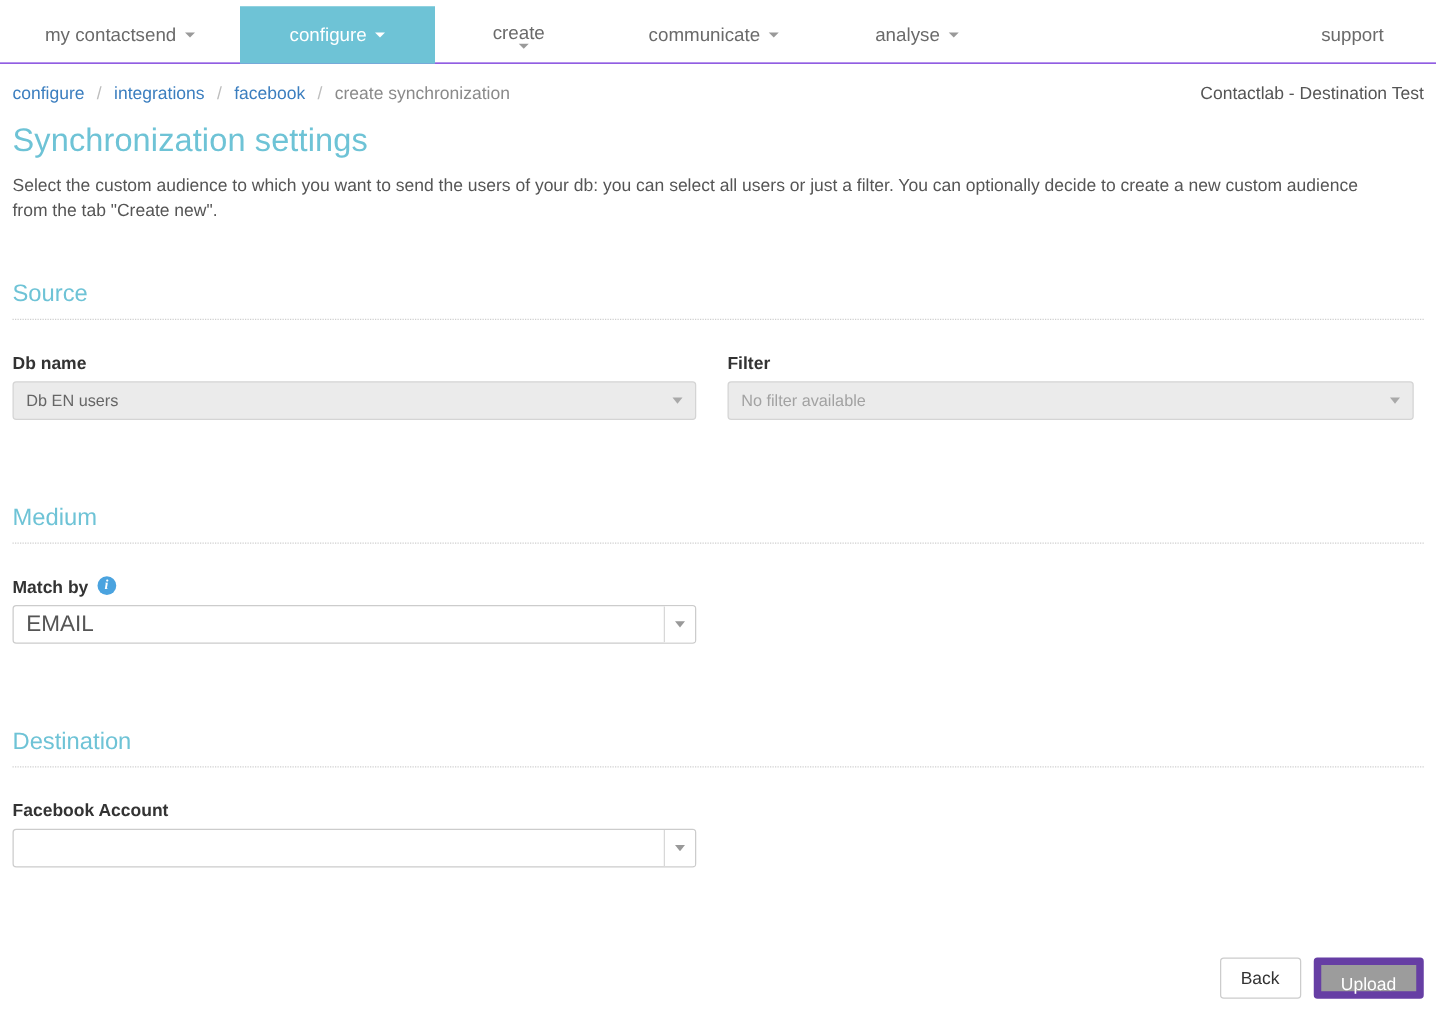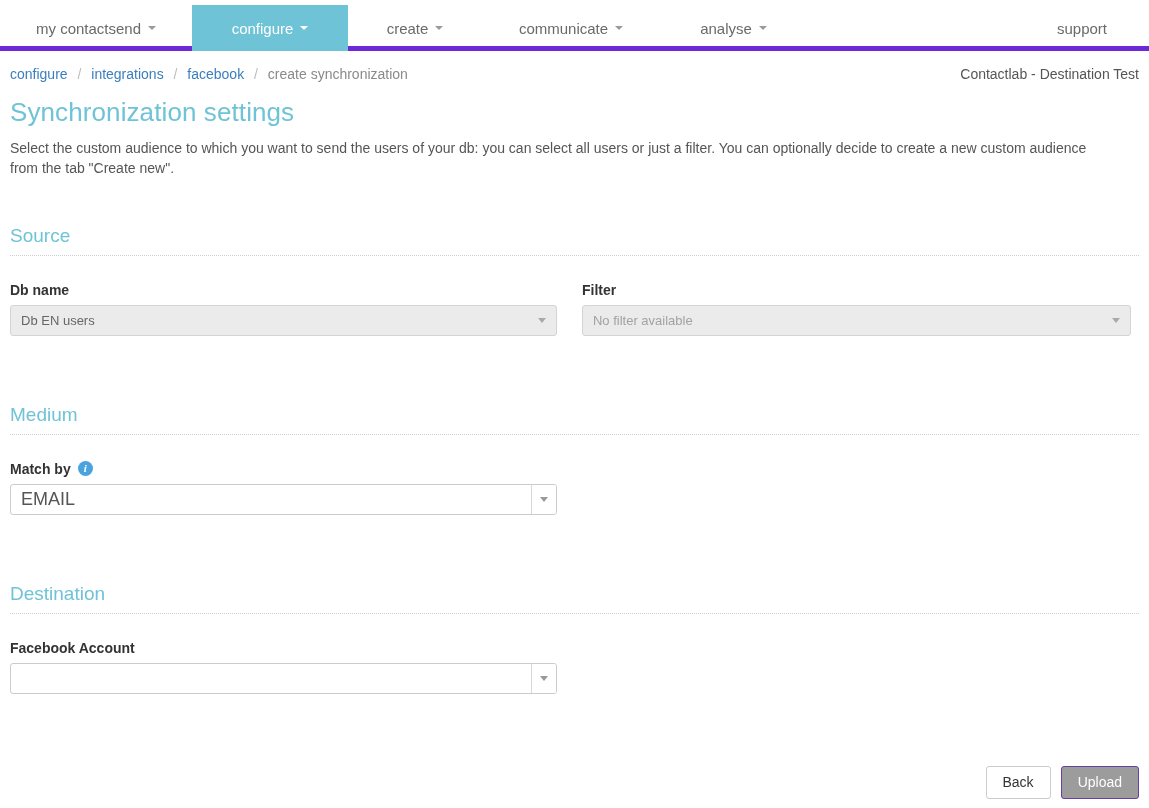--- a/index.html
+++ b/index.html
@@ -24,21 +24,21 @@
   .cs-yellow { width: 178px; background: #f7ba37; }
   .cs-red    { width: 147px; background: #e8524a; }
   .cs-gap    { width: 210px; background: #ffffff; }
   .cs-purple { width: 132px; background: #7b52ab; }
 
   
   .navbar {
     position: absolute; top: 0; left: 0;
     width: 1149px; height: 51px;
     background: #ffffff;
-    border-bottom: 5px solid #6d28d9;
+    border-bottom: 1px solid #6d28d9;
   }
   .nav-items {
     position: absolute; top: 5px; left: 0;
     height: 46px;
     display: flex;
     align-items: stretch;
   }
   .nav-item {
     display: flex; align-items: center; justify-content: center;
     font-size: 15px;
@@ -56,21 +56,21 @@
     border-right: 4px solid transparent;
     border-top: 4px solid #9a9a9a;
   }
   .nav-item.active {
     background: #6ec3d6;
     color: #ffffff;
   }
   .nav-item.active .caret { border-top-color: #ffffff; }
   .nav-w1 { width: 192px; }
   .nav-w2 { width: 156px; }
-  .nav-w3 { width: 134px; }
+  .nav-w3 { width: 134px; flex-direction: column; }
   .nav-w4 { width: 178px; }
   .nav-w5 { width: 147px; }
   .nav-support {
     position: absolute; top: 5px; right: 1px;
     width: 132px; height: 46px;
     display: flex; align-items: center; justify-content: center;
     font-size: 15px; color: #6a6a6a; cursor: pointer;
   }
 
   
@@ -223,21 +223,21 @@
     cursor: pointer;
     user-select: none;
   }
   .btn-back {
     background: #ffffff;
     border: 1px solid #cccccc;
     color: #333333;
   }
   .btn-upload {
     background: #8b8b8b;
-    border: 1px solid #4c1d95;
+    border: 6px solid #4c1d95;
     color: #ffffff;
     opacity: 0.85;
     cursor: default;
   }
 </style>
 </head>
 <body>
 
 <div class="color-strip">
   <div class="cs-blue"></div>

